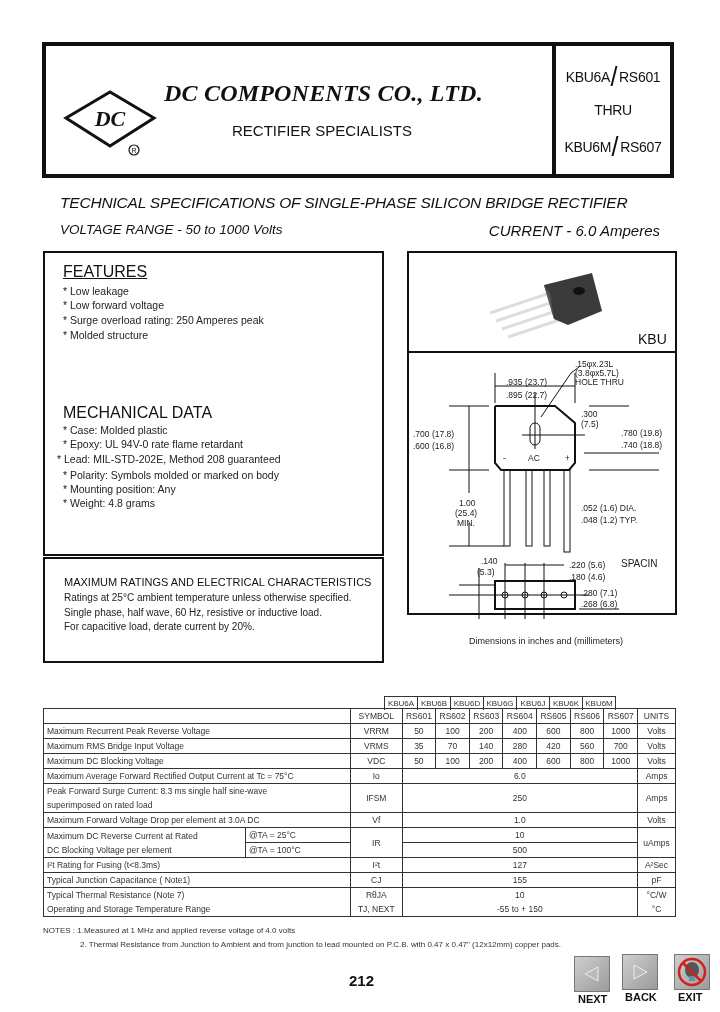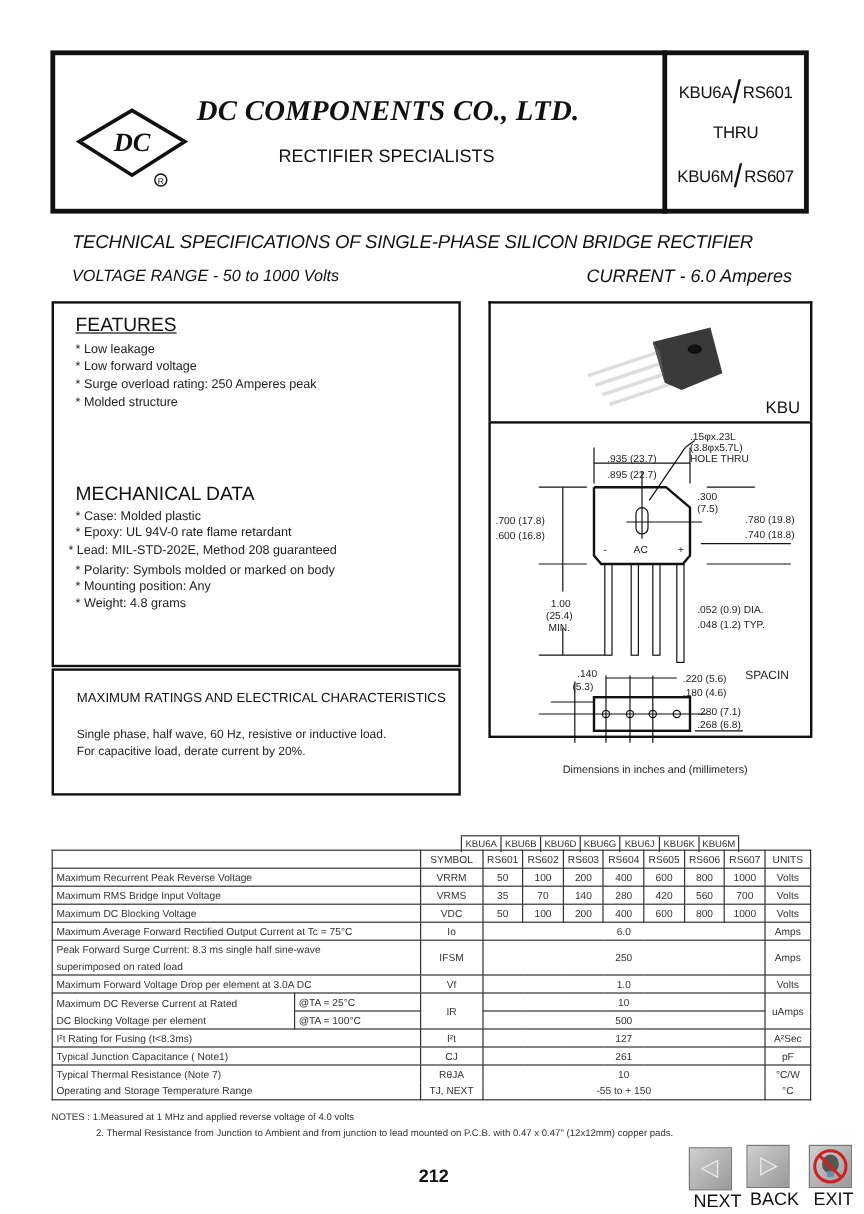--- a/index.html
+++ b/index.html
@@ -40,21 +40,21 @@
   .spec-table td.c { text-align: center; }
   .top-hdr { position: absolute; left: 384px; top: 696px; height: 13px; display: flex; border-top: 1px solid #333; }
   .top-hdr div { width: 32px; text-align: center; font-size: 8px; border-left: 1px solid #333; color: #333; line-height: 13px; }
   .top-hdr div:last-child { border-right: 1px solid #333; }
 
   .notes { left: 43px; top: 926px; font-size: 8px; color: #333; white-space: nowrap; }
   .note2 { left: 80px; top: 940px; font-size: 8px; color: #333; white-space: nowrap; }
 
   .page-num { left: 349px; top: 972px; font-size: 15px; font-weight: bold; }
   .navbtn { width: 36px; height: 36px; background: linear-gradient(135deg, #cfcfcf, #9a9a9a); border: 1px solid #777; box-sizing: border-box; display: flex; align-items: center; justify-content: center; }
-  .nav-label { font-size: 15px; font-weight: normal; }
+  .nav-label { font-size: 11px; font-weight: bold; }
 </style>
 </head>
 <body>
 
 <div class="abs header-box"></div>
 <div class="abs header-divider"></div>
 <svg class="abs logo" viewBox="0 0 96 74">
   <polygon points="4,30 48,4 92,30 48,58" fill="none" stroke="#111" stroke-width="3"></polygon>
   <text x="48" y="38" text-anchor="middle" font-family="Liberation Serif, serif" font-style="italic" font-weight="bold" font-size="22" fill="#111">DC</text>
   <circle cx="72" cy="62" r="5" fill="none" stroke="#111" stroke-width="1.2"></circle>
@@ -83,20 +83,21 @@
   <div class="abs bullet" style="left:18px;top:171px;">* Case: Molded plastic</div>
   <div class="abs bullet" style="left:18px;top:185px;">* Epoxy: UL 94V-0 rate flame retardant</div>
   <div class="abs bullet" style="left:12px;top:200px;">* Lead: MIL-STD-202E, Method 208 guaranteed</div>
   <div class="abs bullet" style="left:18px;top:216px;">* Polarity: Symbols molded or marked on body</div>
   <div class="abs bullet" style="left:18px;top:230px;">* Mounting position: Any</div>
   <div class="abs bullet" style="left:18px;top:244px;">* Weight: 4.8 grams</div>
 </div>
 
 <div class="abs box ratings-box">
   <div class="abs r-head" style="left:19px;top:17px;">MAXIMUM RATINGS AND ELECTRICAL CHARACTERISTICS</div>
+  <div class="abs r-line" style="left:19px;top:33px;">Ratings at 25°C ambient temperature unless otherwise specified.</div>
   <div class="abs r-line" style="left:19px;top:48px;">Single phase, half wave, 60 Hz, resistive or inductive load.</div>
   <div class="abs r-line" style="left:19px;top:62px;">For capacitive load, derate current by 20%.</div>
 </div>
 
 <div class="abs photo-box">
   <svg class="abs" style="left:75px;top:10px;" width="120" height="80" viewBox="0 0 120 80">
     <line x1="6" y1="50" x2="66" y2="30" stroke="#ddd" stroke-width="3"></line>
     <line x1="12" y1="58" x2="72" y2="38" stroke="#ddd" stroke-width="3"></line>
     <line x1="18" y1="66" x2="78" y2="46" stroke="#ddd" stroke-width="3"></line>
     <line x1="24" y1="74" x2="84" y2="54" stroke="#ddd" stroke-width="3"></line>
@@ -165,21 +166,21 @@
   <div class="abs dim-text" style="left:4px;top:76px;">.700 (17.8)</div>
   <div class="abs dim-text" style="left:4px;top:88px;">.600 (16.8)</div>
   <div class="abs dim-text" style="left:212px;top:75px;">.780 (19.8)</div>
   <div class="abs dim-text" style="left:212px;top:87px;">.740 (18.8)</div>
   <div class="abs dim-text" style="left:94px;top:100px;">-</div>
   <div class="abs dim-text" style="left:119px;top:100px;">AC</div>
   <div class="abs dim-text" style="left:156px;top:100px;">+</div>
   <div class="abs dim-text" style="left:50px;top:145px;">1.00</div>
   <div class="abs dim-text" style="left:46px;top:155px;">(25.4)</div>
   <div class="abs dim-text" style="left:48px;top:165px;">MIN.</div>
-  <div class="abs dim-text" style="left:172px;top:150px;">.052 (0.9) DIA.</div>
+  <div class="abs dim-text" style="left:172px;top:150px;">.052 (1.6) DIA.</div>
   <div class="abs dim-text" style="left:172px;top:162px;">.048 (1.2) TYP.</div>
   <div class="abs dim-text" style="left:72px;top:203px;">.140</div>
   <div class="abs dim-text" style="left:68px;top:214px;">(5.3)</div>
   <div class="abs dim-text" style="left:160px;top:207px;">.220 (5.6)</div>
   <div class="abs dim-text" style="left:212px;top:205px;font-size:10px;">SPACIN</div>
   <div class="abs dim-text" style="left:160px;top:219px;">.180 (4.6)</div>
   <div class="abs dim-text" style="left:172px;top:235px;">.280 (7.1)</div>
   <div class="abs dim-text" style="left:172px;top:246px;">.268 (6.8)</div>
   <div class="abs dim-text" style="left:60px;top:283px;font-size:9px;">Dimensions in inches and (millimeters)</div>
 </div>
@@ -288,21 +289,21 @@
   </tr>
   <tr>
     <td colspan="2">I²t Rating for Fusing (t&lt;8.3ms)</td>
     <td class="c">I²t</td>
     <td class="c" colspan="7">127</td>
     <td class="c">A²Sec</td>
   </tr>
   <tr>
     <td colspan="2">Typical Junction Capacitance ( Note1)</td>
     <td class="c">CJ</td>
-    <td class="c" colspan="7">261</td>
+    <td class="c" colspan="7">155</td>
     <td class="c">pF</td>
   </tr>
   <tr>
     <td colspan="2" style="border-bottom:none;">Typical Thermal Resistance (Note 7)</td>
     <td class="c" style="border-bottom:none;">RθJA</td>
     <td class="c" colspan="7" style="border-bottom:none;">10</td>
     <td class="c" style="border-bottom:none;">°C/W</td>
   </tr>
   <tr>
     <td colspan="2" style="border-top:none;">Operating and Storage Temperature Range</td>

